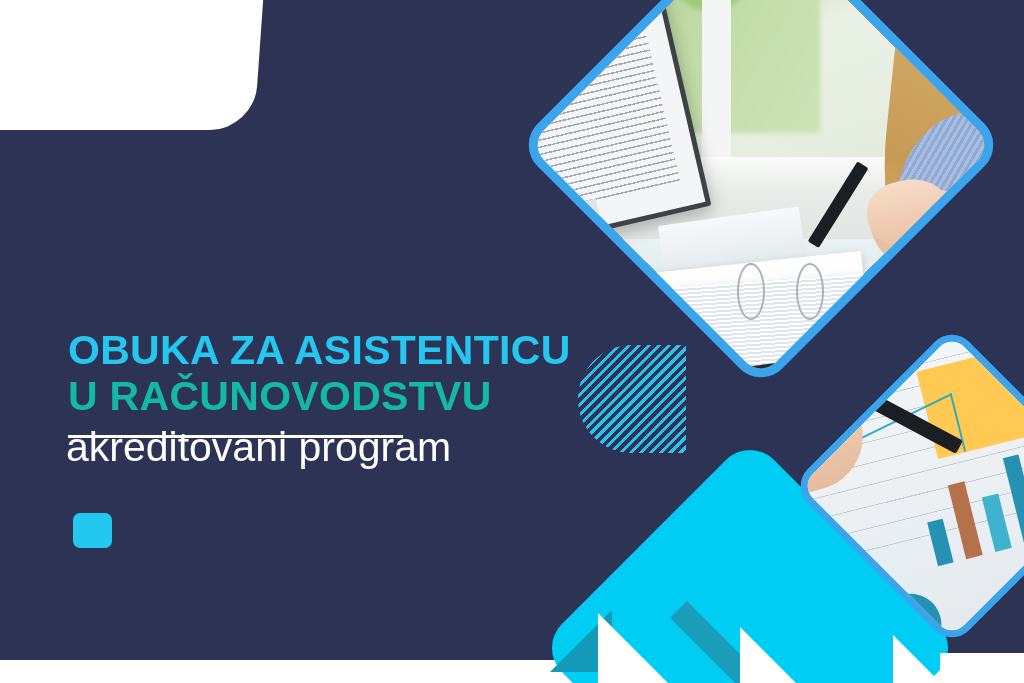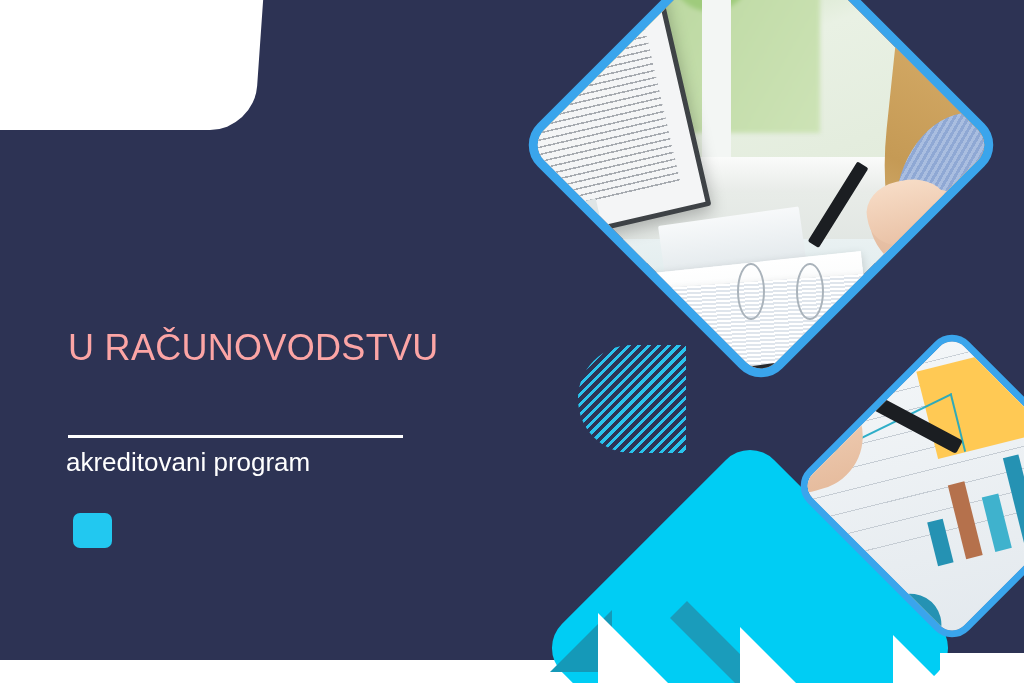--- a/index.html
+++ b/index.html
@@ -500,41 +500,41 @@
   }
   .h-line1 {
     font-size: 41px;
     font-weight: bold;
     color: #25c6f0;
     letter-spacing: .3px;
     line-height: 1.12;
     white-space: nowrap;
   }
   .h-line2 {
-    font-size: 36px;
-    font-weight: normal;
-    color: #fca5a5;
+    font-size: 41px;
+    font-weight: bold;
+    color: #14b8a6;
     letter-spacing: .3px;
     line-height: 1.12;
     white-space: nowrap;
   }
   .divider {
     position: absolute;
     left: 68px;
     top: 435px;
     width: 335px;
     height: 3px;
     background: #ffffff;
     z-index: 12;
   }
   .subtitle {
     position: absolute;
     left: 66px;
-    top: 447px;
-    font-size: 26px;
+    top: 424px;
+    font-size: 41px;
     color: #ffffff;
     font-weight: normal;
     white-space: nowrap;
     z-index: 12;
   }
 
   
   .cta-square {
     position: absolute;
     left: 73px;
@@ -647,20 +647,21 @@
     <div class="nahla-word">NAHLA</div>
     <div class="nahla-tag">ČINIMO ZNANJE DOSTUPNIM</div>
   </div>
 
   <div class="swiss-logo">
     <div class="swiss-flag"></div>
     <div class="swiss-word">Švicarska.</div>
   </div>
 
   <div class="headline">
+    <div class="h-line1">OBUKA ZA ASISTENTICU</div>
     <div class="h-line2">U RAČUNOVODSTVU</div>
   </div>
 
   <div class="divider"></div>
   <div class="subtitle">akreditovani program</div>
 
   <div class="cta-square"></div>
 
 </div>
 

